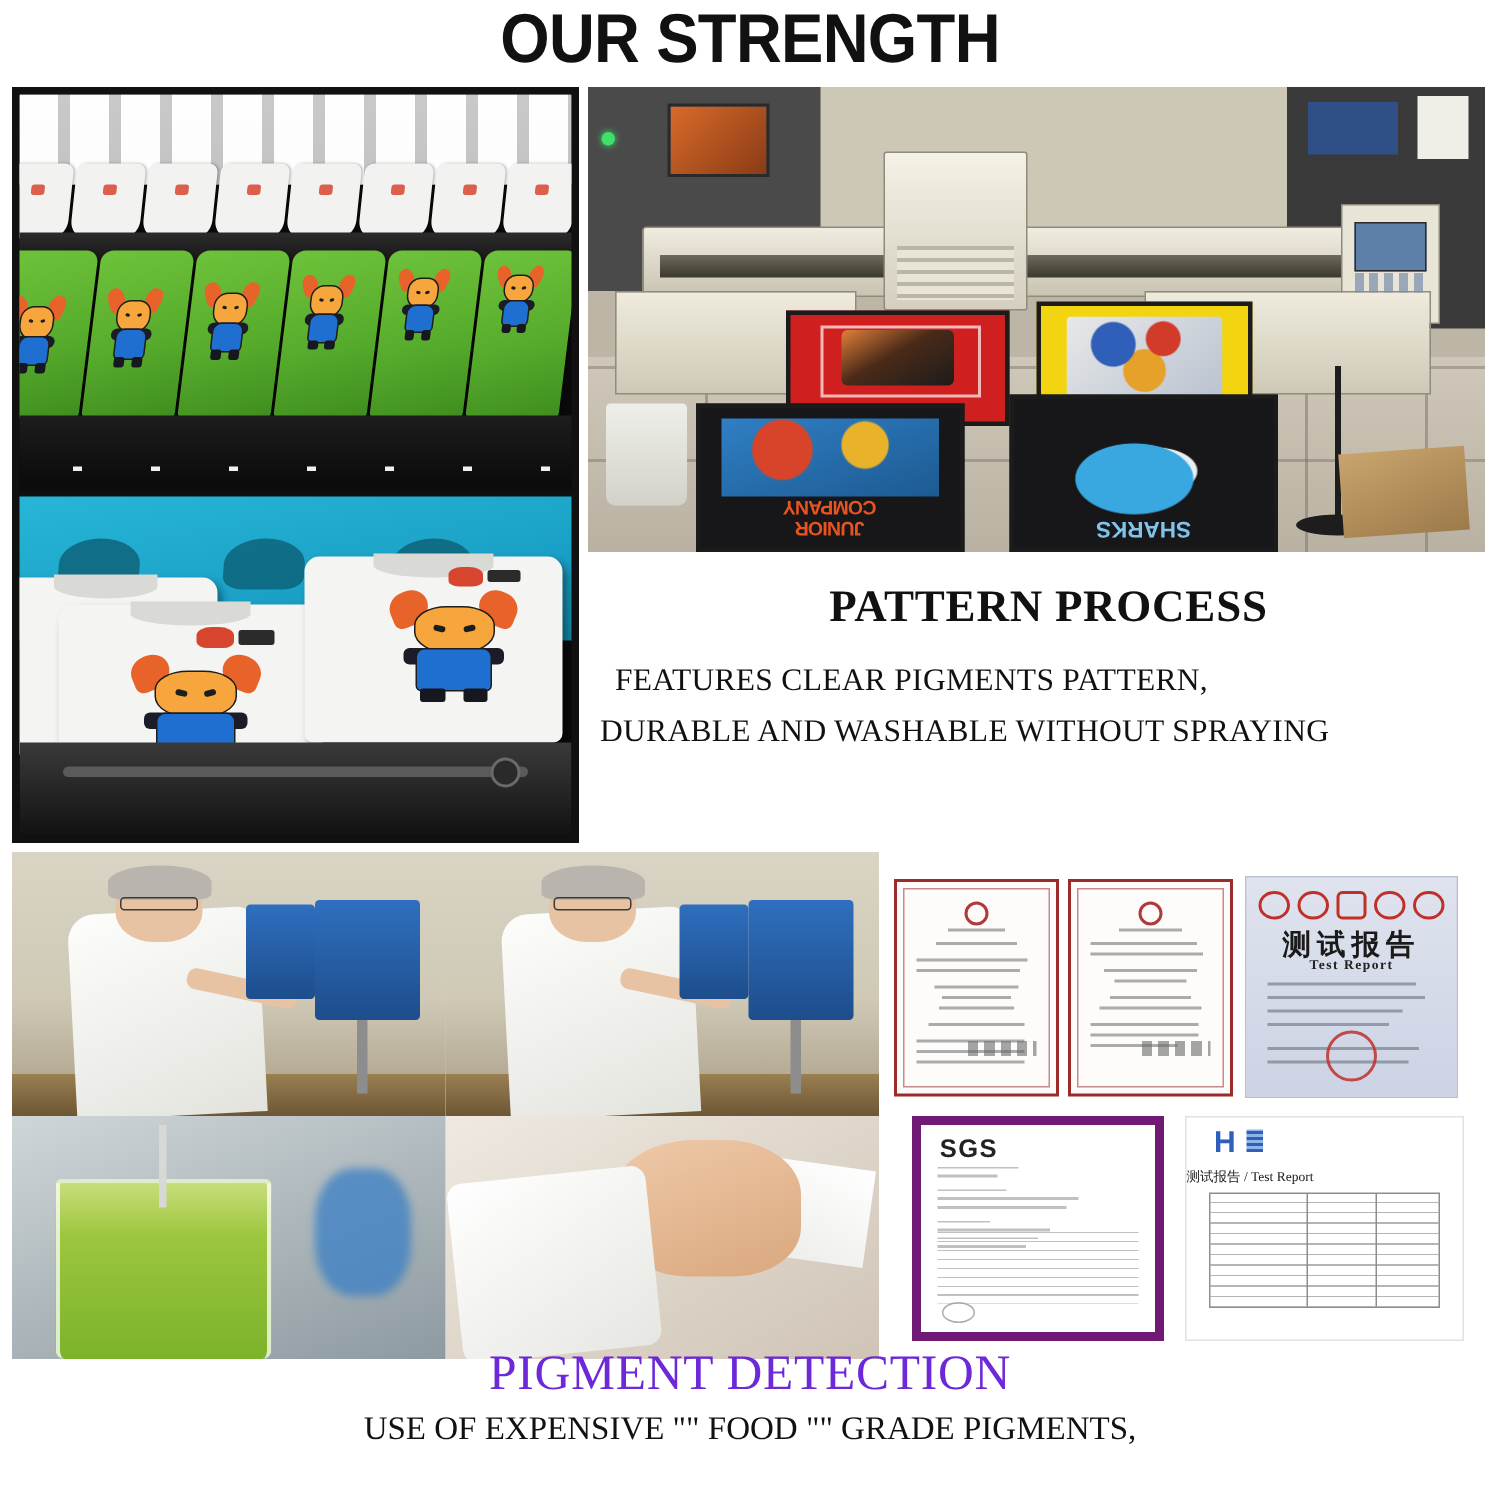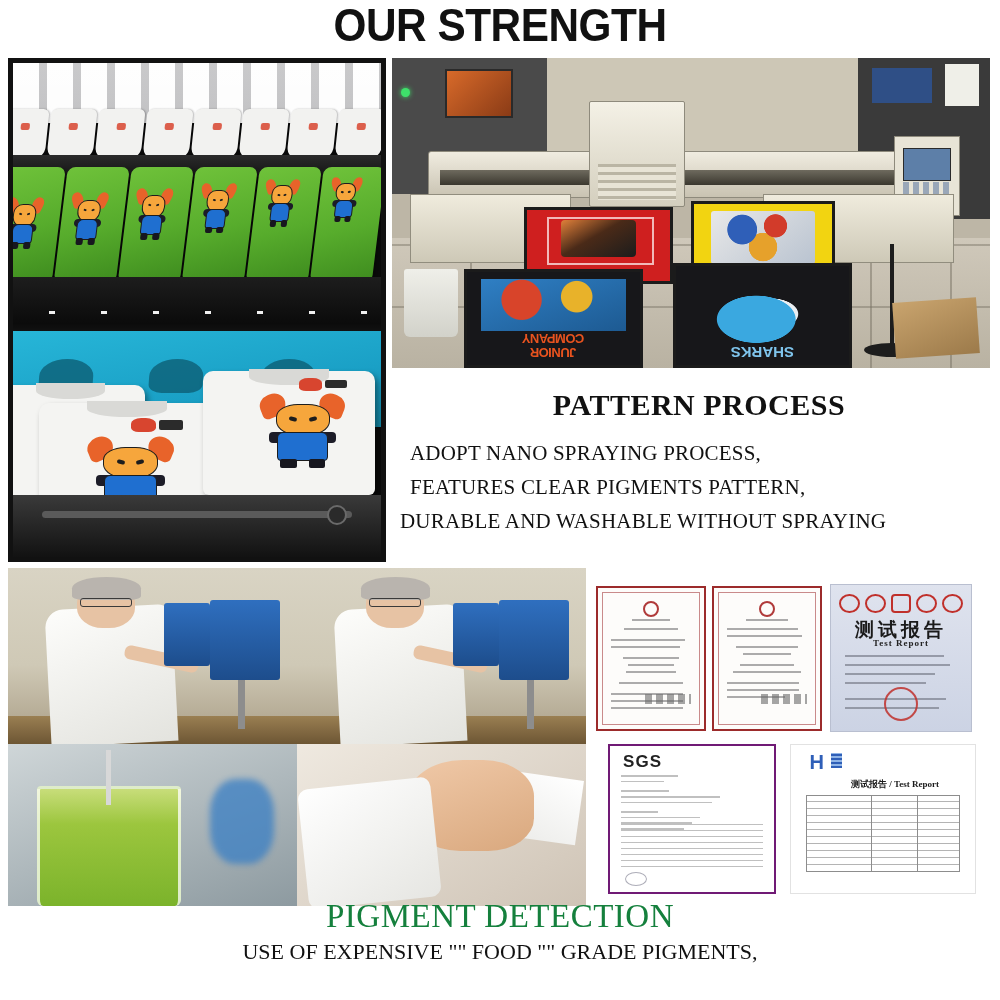--- a/index.html
+++ b/index.html
@@ -403,21 +403,21 @@
   .rep-en{
     position:absolute; left:0; top:36%; width:100%; text-align:center;
     font-size:9px; font-weight:700; color:#222; letter-spacing:1px;
   }
   .rep-rows{ position:absolute; left:10%; top:48%; width:80%; }
   .rep-rows i{ display:block; height:2px; background:#7b7f8c; margin-bottom:7px; opacity:.7; }
   .rep-stamp{
     position:absolute; left:50%; bottom:7%; width:34px; height:34px; margin-left:-17px;
     border:2px solid #c0302b; border-radius:50%; opacity:.85;
   }
-  .cert-sgs{ background:#ffffff; border:2px solid #701a75; }
+  .cert-sgs{ background:#ffffff; border:6px solid #701a75; }
   .sgs-logo{
     position:absolute; left:8%; top:4%; font-family:"Liberation Sans","DejaVu Sans",sans-serif;
     font-size:17px; font-weight:700; color:#222; letter-spacing:1px;
   }
   .sgs-lines{ position:absolute; left:7%; top:20%; width:86%; }
   .sgs-lines i{ display:block; height:1.6px; background:#9a9a9a; margin-bottom:4px; opacity:.62; }
   .sgs-table{
     position:absolute; left:7%; bottom:14%; width:86%; height:36%;
     background:
       repeating-linear-gradient(0deg, transparent 0 5px, rgba(140,140,140,.55) 5px 6px);
@@ -430,42 +430,42 @@
   .h-logo{
     position:absolute; left:10%; top:4%;
     font-family:"Liberation Sans","DejaVu Sans",sans-serif;
     font-size:20px; font-weight:700; color:#2f5fb8;
   }
   .h-logo::after{
     content:""; position:absolute; left:22px; top:2px; width:11px; height:15px;
     background: repeating-linear-gradient(0deg,#2f5fb8 0 2px, #8fb4e6 2px 4px);
   }
   .h-title{
-    position:absolute; left:12px; top:22%; width:100%; text-align:center;
-    font-size:9px; font-weight:700; color:#1a1a1a;
+    position:absolute; left:0; top:22%; width:100%; 
+    font-size:9px; font-weight:400; color:#1a1a1a;
   }
   .h-table{
     position:absolute; left:8%; top:34%; width:84%; height:52%;
     border:1px solid #8d8d8d;
     background:
       repeating-linear-gradient(0deg, transparent 0 6px, rgba(130,130,130,.6) 6px 7px);
   }
   .h-table::after{
     content:""; position:absolute; left:42%; top:0; width:1px; height:100%; background:#8d8d8d;
   }
   .h-table::before{
     content:""; position:absolute; left:72%; top:0; width:1px; height:100%; background:#8d8d8d;
   }
 
   
   .txt-pigment{
     position:absolute; left:0; top:896px; width:1000px; text-align:center;
   }
   .pig-head{
-    font-size:33px; color:#15803d; letter-spacing:.5px; line-height:40px;
+    font-size:33px; color:#6d28d9; letter-spacing:.5px; line-height:40px;
   }
   .pig-line{ font-size:22px; color:#111; line-height:31px; white-space:nowrap; }
 </style>
 </head>
 <body>
 
 <div class="page">
 
   <div class="header">
     <div class="header-title">OUR STRENGTH</div>
@@ -685,21 +685,20 @@
       <div class="shark-text">SHARKS</div>
     </div>
 
     <div class="pr-stand"></div>
     <div class="pr-box"></div>
     <div class="pr-bucket"></div>
   </div>
 
   <div class="txt-pattern">
     <div class="sub-head">PATTERN PROCESS</div>
-    <div class="sub-line indent">ADOPT NANO SPRAYING PROCESS,</div>
     <div class="sub-line indent">FEATURES CLEAR PIGMENTS PATTERN,</div>
     <div class="sub-line">DURABLE AND WASHABLE WITHOUT SPRAYING</div>
   </div>
 
   <div class="photo" id="photo-lab">
     <div class="lab-cell lab-sci" style="left:0;top:0;width:50%;height:52%">
       <div class="sci-bench"></div>
       <div class="sci-coat"></div>
       <div class="sci-head"></div>
       <div class="sci-hair"></div>

